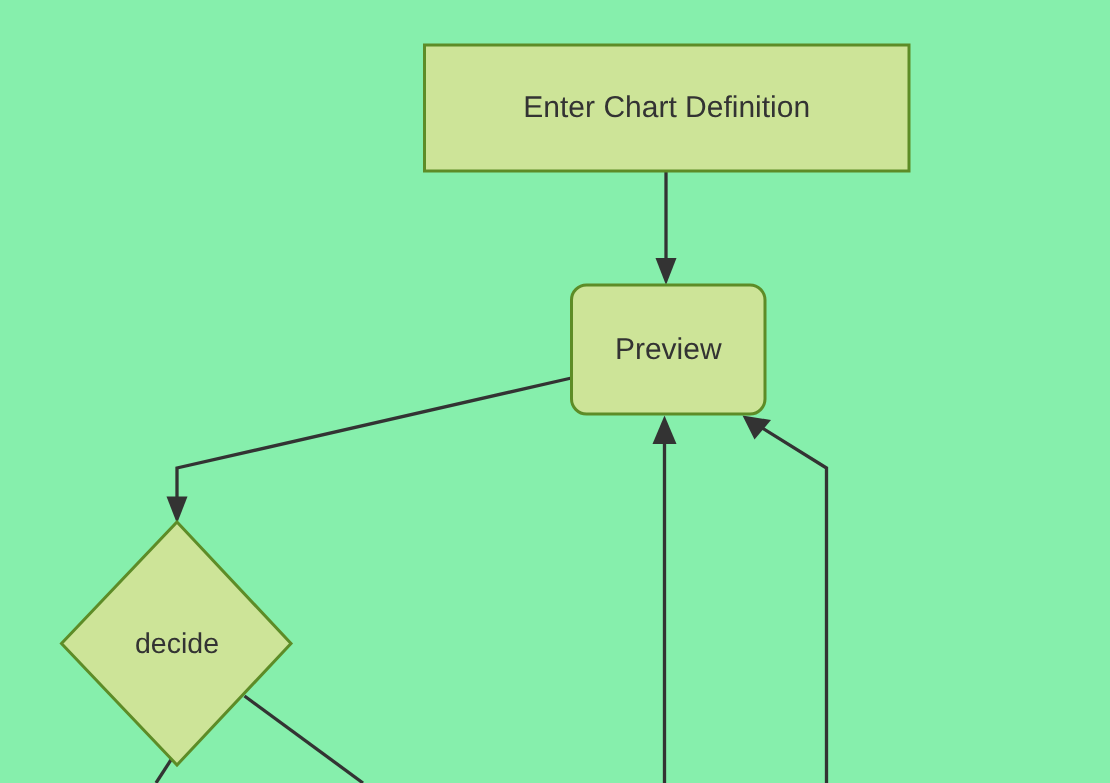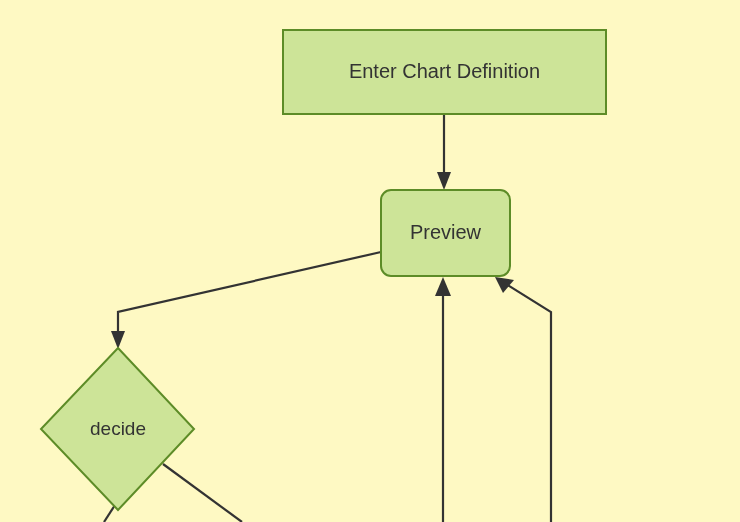--- a/index.html
+++ b/index.html
@@ -10,21 +10,21 @@
   body {
     width: 740px;
     height: 522px;
     overflow: hidden;
     font-family: "Liberation Sans", sans-serif;
   }
   #diagram-root {
     position: relative;
     width: 740px;
     height: 522px;
-    background: #fef9c3;
+    background: #86efac;
   }
   svg#flowchart {
     display: block;
     width: 740px;
     height: 522px;
   }
   .node-shape {
     fill: #cde498;
     stroke: #5d8c27;
     stroke-width: 2px;

